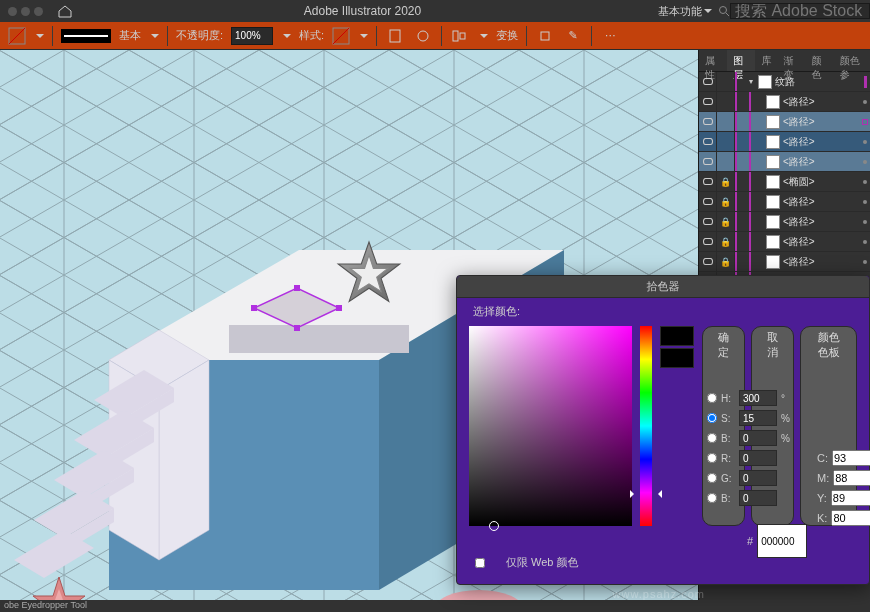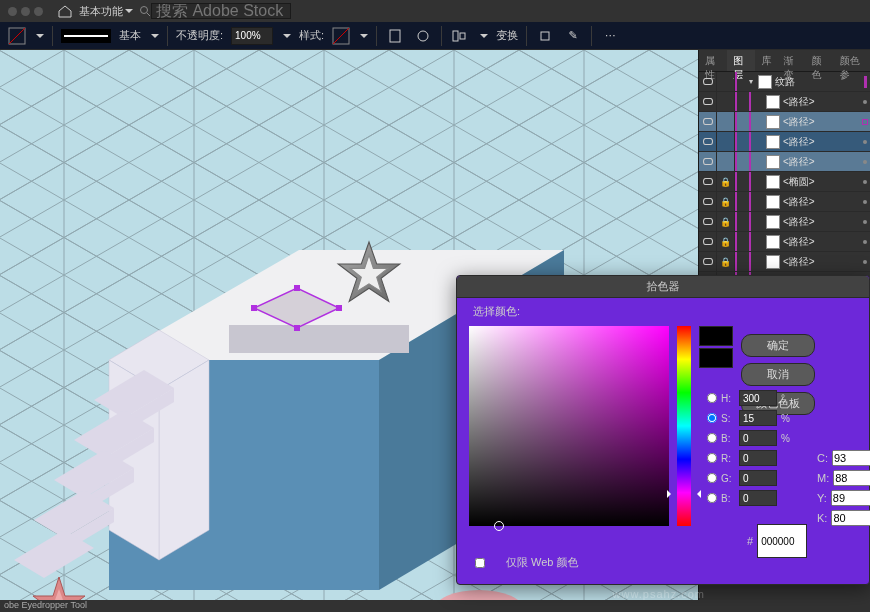--- a/index.html
+++ b/index.html
@@ -3,21 +3,21 @@
 <meta charset="utf-8">
 <style>
 *{margin:0;padding:0;box-sizing:border-box;font-family:"Microsoft YaHei",Arial,sans-serif;font-size:11px;user-select:none}
 body{width:870px;height:612px;background:#323232;overflow:hidden;position:relative}
 .titlebar{height:22px;background:#323232;display:flex;align-items:center;color:#ccc}
 .titlebar .dots{display:flex;gap:4px;padding:0 8px}
 .titlebar .dot{width:9px;height:9px;border-radius:50%;background:#555}
 .titlebar .title{flex:1;text-align:center;font-size:12px}
 .titlebar .ws{color:#ccc;padding:0 6px;font-size:11px}
 .titlebar .search{background:#2a2a2a;border:1px solid #1a1a1a;width:140px;height:16px;color:#888;padding:0 4px;font-size:16px}
-.toolbar{height:28px;background:#0f172a;border-bottom:1px solid #2a2a2a;display:flex;align-items:center;gap:8px;padding:0 8px;color:#ccc}
+.toolbar{height:28px;background:#c2410c;border-bottom:1px solid #2a2a2a;display:flex;align-items:center;gap:8px;padding:0 8px;color:#ccc}
 .stroke-prev{width:50px;height:14px;background:#000;display:flex;align-items:center;justify-content:center}
 .stroke-prev .line{width:44px;height:2px;background:#fff}
 .tool-label{font-size:11px}
 .tool-input{background:#2a2a2a;border:1px solid #1a1a1a;color:#fff;width:42px;height:18px;padding:0 3px;font-size:10px}
 .tool-sep{width:1px;height:20px;background:#3a3a3a}
 .tool-icon{width:20px;height:20px;display:flex;align-items:center;justify-content:center;color:#ccc;cursor:pointer}
 .main{position:absolute;top:50px;left:0;right:172px;bottom:12px;background:#4a4a4a}
 .canvas{position:absolute;inset:0;overflow:hidden}
 .canvas svg{width:100%;height:100%}
 .panels{position:absolute;top:50px;right:0;width:172px;bottom:12px;background:#323232;border-left:1px solid #1a1a1a}
@@ -32,37 +32,37 @@
 .lock-col{width:18px;height:100%;display:flex;align-items:center;justify-content:center;border-right:1px solid #2a2a2a}
 .eye{width:10px;height:7px;border:1px solid #ccc;border-radius:50%/100%}
 .lock{font-size:9px;color:#ccc}
 .layer-indent{width:14px;height:100%;border-left:2px solid #b030b0}
 .layer-thumb{width:14px;height:14px;background:#fff;border:1px solid #888;margin:0 3px}
 .layer-name{color:#ddd;font-size:10px;flex:1}
 .layer-sel{width:10px;height:100%;display:flex;align-items:center;justify-content:center}
 .sel-box{width:6px;height:6px;border:1px solid #b030b0}
 .sel-line{width:3px;height:12px;background:#b030b0}
 .layer-footer{height:20px;border-top:1px solid #1a1a1a;display:flex;align-items:center;padding:0 6px;color:#999;font-size:10px;justify-content:space-between}
-.picker{position:absolute;left:456px;top:275px;width:414px;height:310px;background:#6d28d9;border:1px solid #2a2a2a;box-shadow:0 4px 20px rgba(0,0,0,0.5);border-radius:4px}
+.picker{position:absolute;left:456px;top:275px;width:414px;height:310px;background:#4c1d95;border:1px solid #2a2a2a;box-shadow:0 4px 20px rgba(0,0,0,0.5);border-radius:4px}
 .picker-title{height:22px;background:#424242;display:flex;align-items:center;justify-content:center;color:#ccc;font-size:11px;border-bottom:1px solid #2a2a2a;border-radius:4px 4px 0 0}
 .picker-body{padding:10px 12px;display:flex;gap:8px}
 .picker-label{color:#ccc;font-size:11px;position:absolute;top:28px;left:16px}
 .sv-box{width:200px;height:200px;position:relative;margin-top:18px;cursor:crosshair}
 .sv-box .base{position:absolute;inset:0;background:hsl(300,100%,50%)}
 .sv-box .white{position:absolute;inset:0;background:linear-gradient(to right,#fff,transparent)}
 .sv-box .black{position:absolute;inset:0;background:linear-gradient(to top,#000,transparent)}
 .sv-cursor{position:absolute;width:10px;height:10px;border:1px solid #fff;border-radius:50%;transform:translate(-50%,-50%);left:15%;top:100%}
 .hue{width:14px;height:200px;margin-top:18px;background:linear-gradient(to bottom,red,#ff0,lime,cyan,blue,#f0f,red);cursor:pointer;position:relative}
 .hue-slider{position:absolute;left:-4px;right:-4px;height:4px;top:83%;pointer-events:none}
 .hue-slider:before,.hue-slider:after{content:"";position:absolute;top:-2px;border:4px solid transparent}
 .hue-slider:before{left:-6px;border-left-color:#fff}
 .hue-slider:after{right:-6px;border-right-color:#fff}
 .swatches{display:flex;flex-direction:column;gap:2px;margin-top:18px}
 .sw{width:34px;height:20px;border:1px solid #2a2a2a;background:#000}
-.btns{display:flex;flex-direction:column;gap:6px;margin-top:26px}
+.btns{display:flex;gap:6px;margin-top:18px}
 .btn{background:#5a5a5a;border:1px solid #2a2a2a;border-radius:10px;color:#ddd;padding:3px 14px;cursor:pointer;font-size:11px;text-align:center}
 .fields{position:absolute;left:250px;top:114px;display:grid;grid-template-columns:auto auto;gap:4px 6px;color:#ccc}
 .fields .row{display:flex;align-items:center;gap:4px}
 .fields input[type=radio]{width:10px;height:10px}
 .fields .lbl{font-size:10px;width:14px}
 .fields .val{background:#3a3a3a;border:1px solid #2a2a2a;color:#fff;width:38px;height:16px;padding:0 3px;font-size:10px}
 .fields .unit{font-size:10px;width:10px}
 .cmyk{position:absolute;left:360px;top:174px;display:flex;flex-direction:column;gap:4px;color:#ccc}
 .cmyk .row{display:flex;align-items:center;gap:4px}
 .hex-row{position:absolute;left:290px;top:248px;display:flex;align-items:center;gap:4px;color:#ccc}
@@ -78,20 +78,21 @@
 
 <div class="titlebar">
   <div class="dots">
     <div class="dot"></div>
     <div class="dot"></div>
     <div class="dot"></div>
   </div>
   <svg width="16" height="14" style="margin-left:6px">
       <path d="M2 7 L8 2 L14 7 L14 13 L2 13 Z" fill="none" stroke="#ccc"></path>
     </svg>
+  <div class="title">Adobe Illustrator 2020</div>
   <div class="ws"><span>基本功能</span><span class="chev"></span></div>
   <svg width="12" height="12">
       <circle cx="5" cy="5" r="3.5" fill="none" stroke="#888"></circle>
       <line x1="8" y1="8" x2="11" y2="11" stroke="#888"></line>
     </svg>
   <input class="search" placeholder="搜索 Adobe Stock" style="">
 </div>
 
 <div class="toolbar">
   <svg width="18" height="18">

